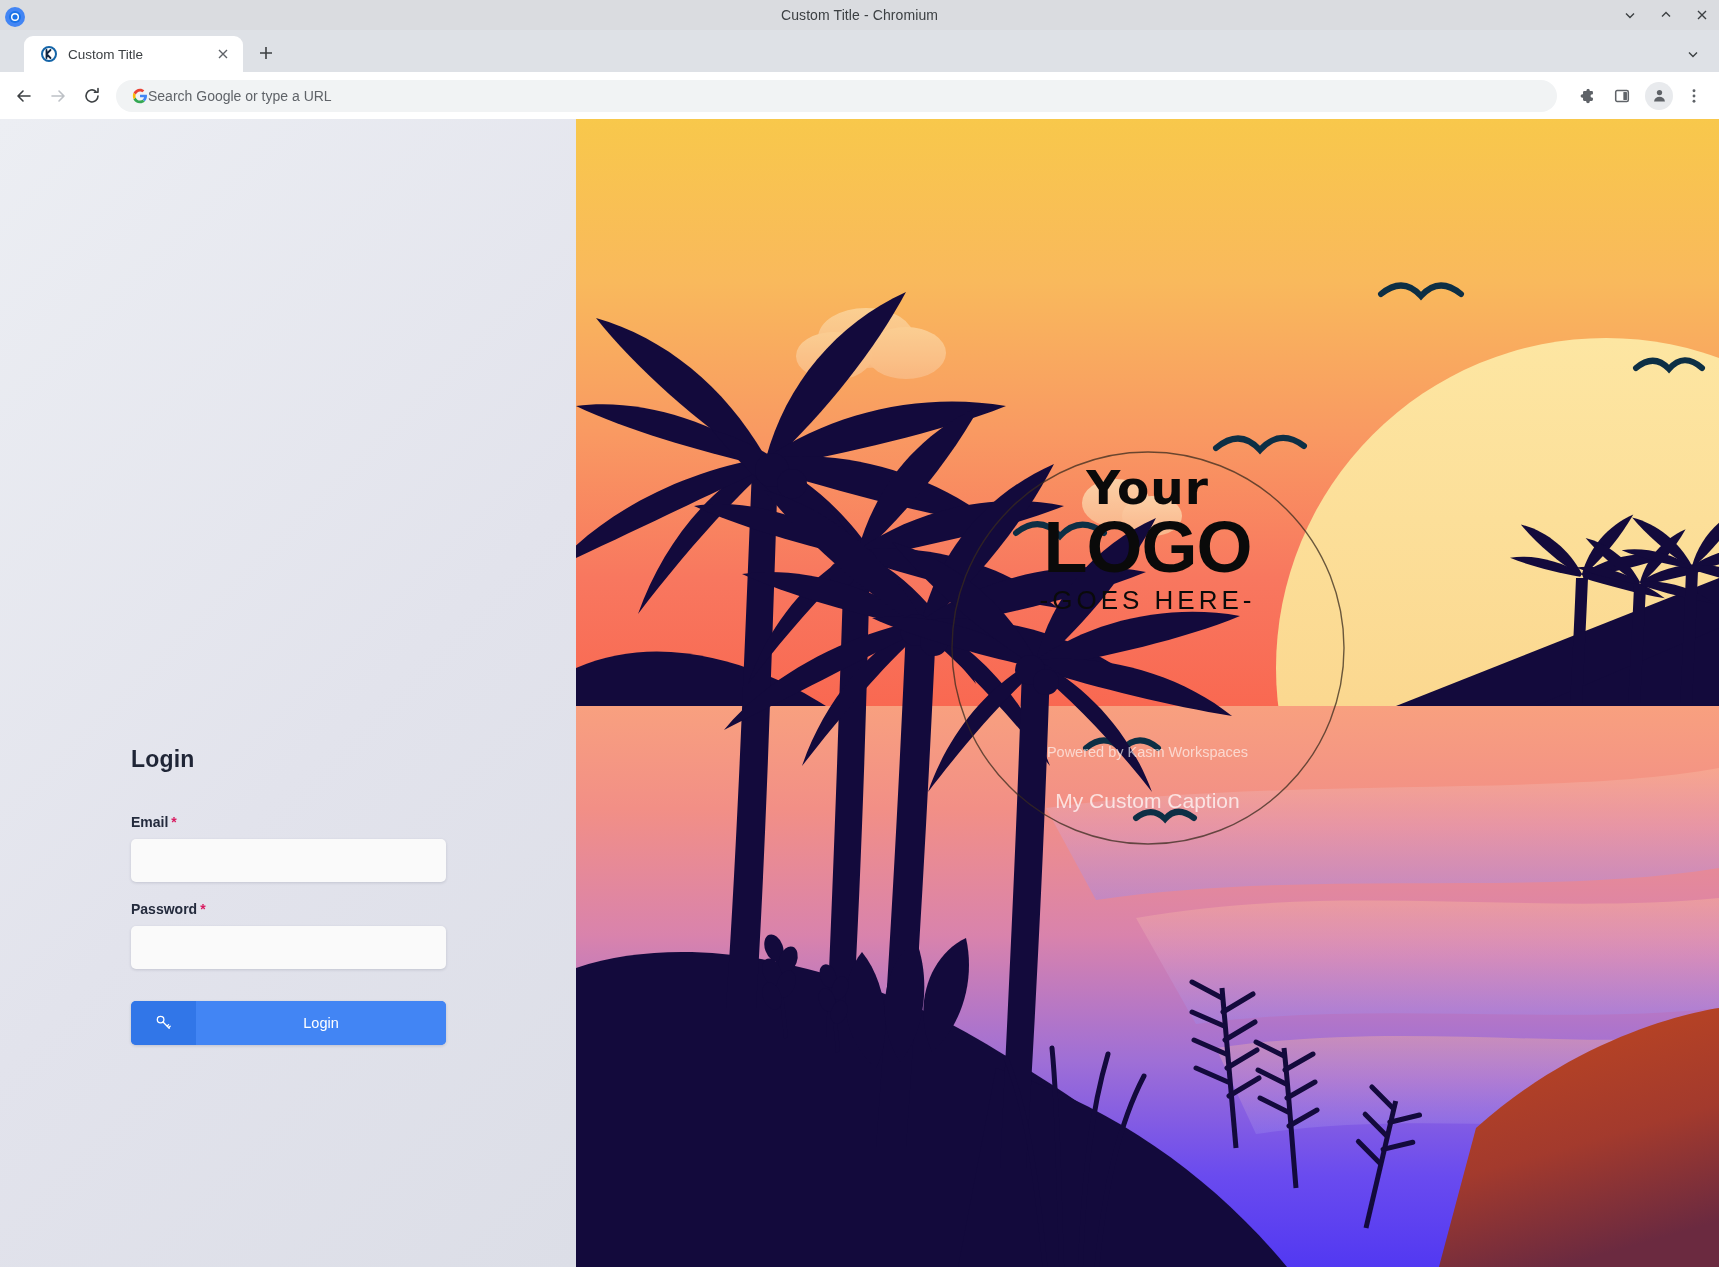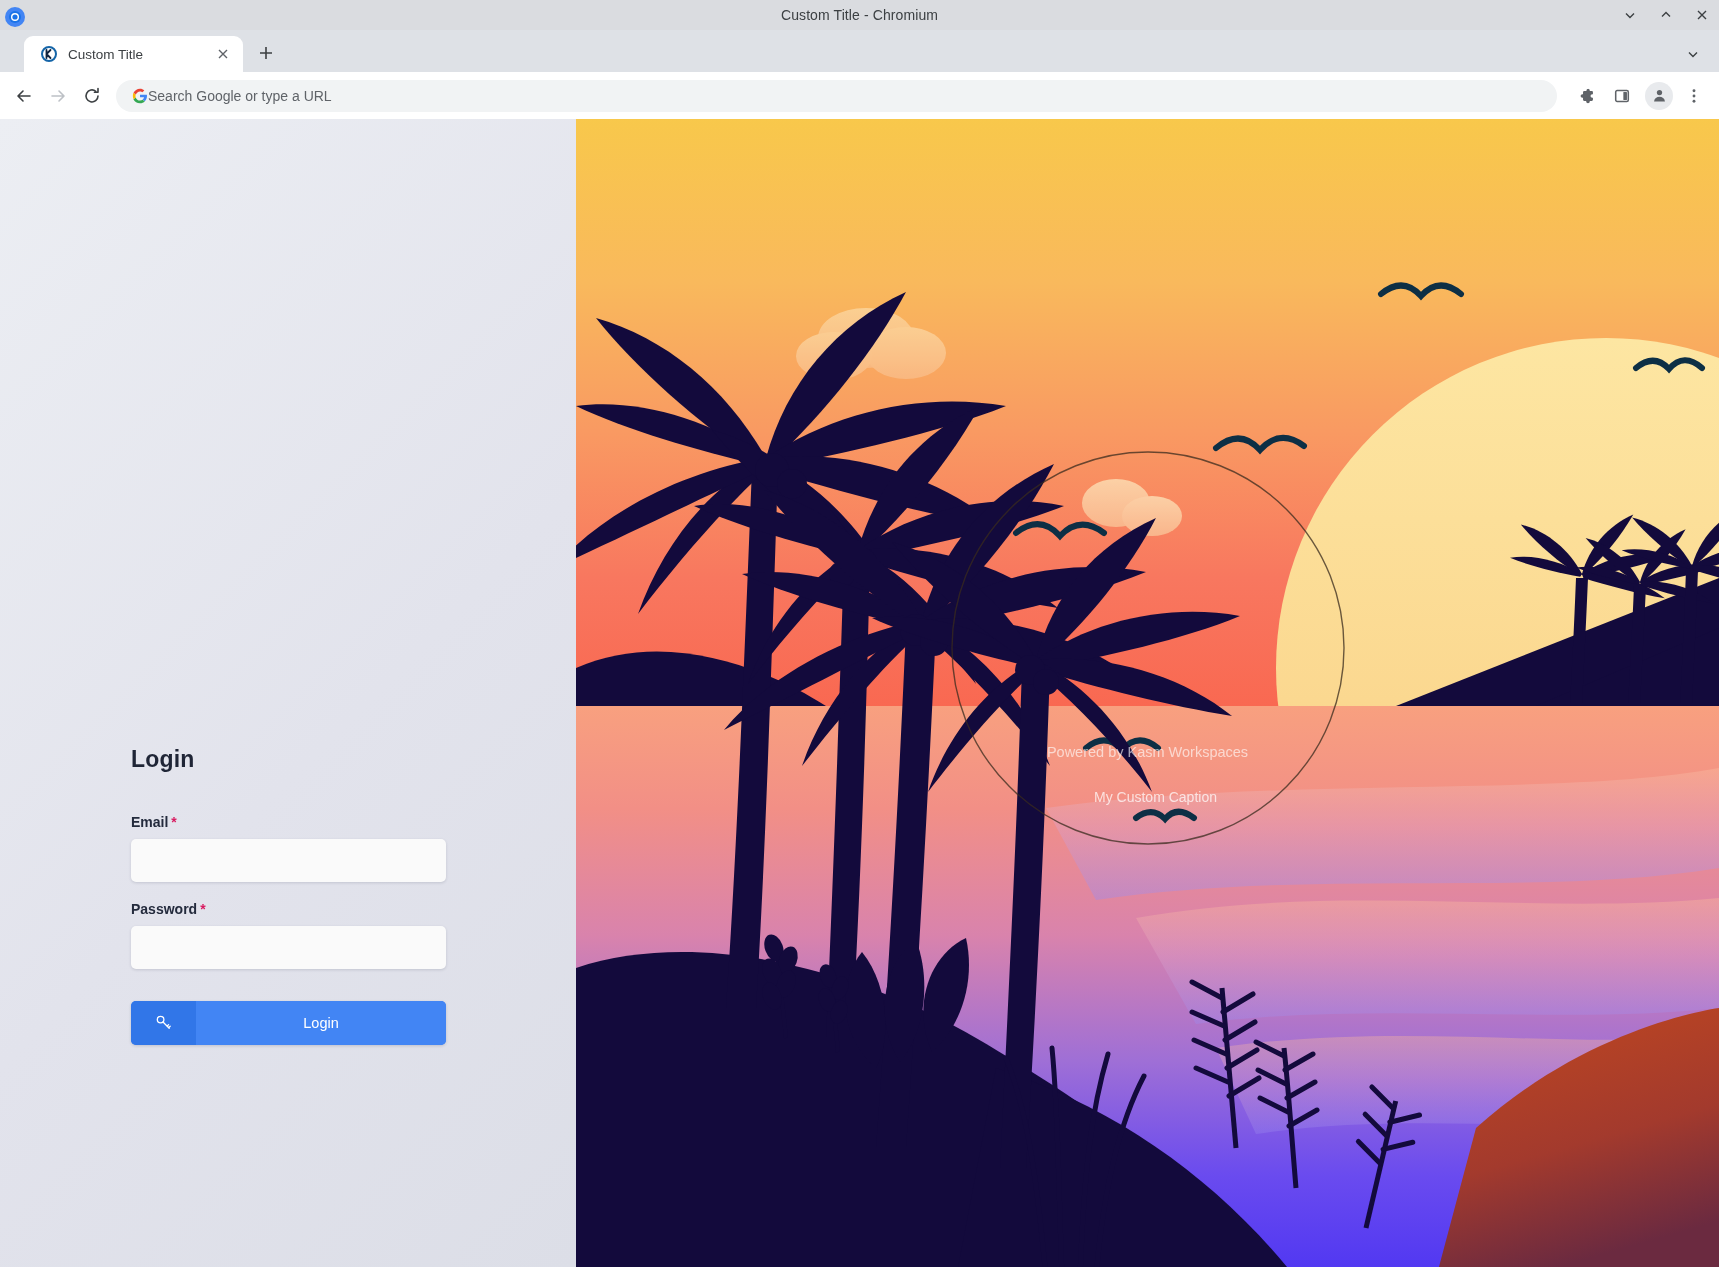--- a/index.html
+++ b/index.html
@@ -118,21 +118,21 @@
                width:280px; text-align:center; color:#0a0a0a; line-height:1; }
   .logo-your{ font-family:"DejaVu Sans", sans-serif; font-size:47px;
               font-weight:bold; letter-spacing:1px; margin-bottom:2px; }
   .logo-main{ font-family:"Liberation Sans", sans-serif; font-size:72px;
               font-weight:bold; letter-spacing:-1px; line-height:.95; }
   .logo-sub{ font-family:"Liberation Sans", sans-serif; font-size:26px;
              font-weight:normal; letter-spacing:4px; margin-top:6px; }
   .powered{ position:absolute; left:50%; top:625px; transform:translateX(-50%);
             font-size:14.5px; color:rgba(255,255,255,.62); white-space:nowrap; }
   .caption{ position:absolute; left:50%; top:670px; transform:translateX(-50%);
-            font-size:14px; color:rgba(255,255,255,.72); white-space:nowrap;margin-left:8px; }
+            font-size:21px; color:rgba(255,255,255,.72); white-space:nowrap; }
 </style>
 </head>
 <body>
 
 <div class="window">
 
   <div class="titlebar">
     <div class="titlebar-text">Custom Title - Chromium</div>
     <div class="win-controls">
       <div class="win-btn">
@@ -502,19 +502,24 @@
           <g transform="translate(790,1120) rotate(18)">
             <path d="M0 0 C-5 -56 -8 -96 -11 -130" stroke="#130a3c" stroke-width="5" fill="none"></path>
             <path d="M-11 -122 L-38 -136 M-10 -108 L16 -124 M-9 -94 L-36 -108 M-8 -80 L18 -96 M-7 -66 L-34 -80" stroke="#130a3c" stroke-width="5" stroke-linecap="round"></path>
           </g>
         </g>
 
         <circle cx="572" cy="540" r="196" fill="none" stroke="#3a2b1e" stroke-width="1.4" opacity=".75"></circle>
       </svg>
 
       <div class="brand-overlay">
+        <div class="logo-block">
+          <div class="logo-your">Your</div>
+          <div class="logo-main">LOGO</div>
+          <div class="logo-sub">-GOES HERE-</div>
+        </div>
         <div class="powered">Powered by Kasm Workspaces</div>
         <div class="caption">My Custom Caption</div>
       </div>
     </div>
 
   </div>
 </div>
 
 </body></html>

